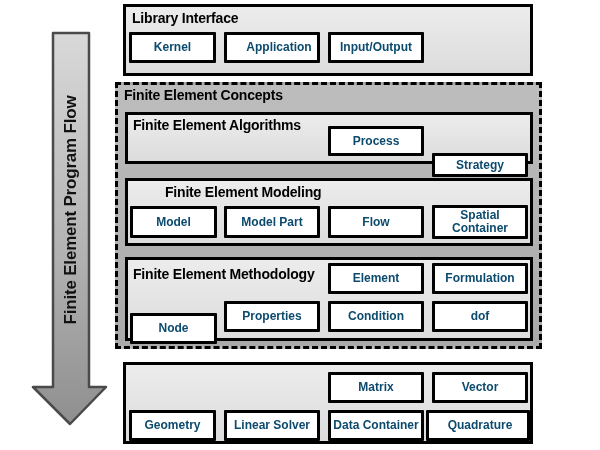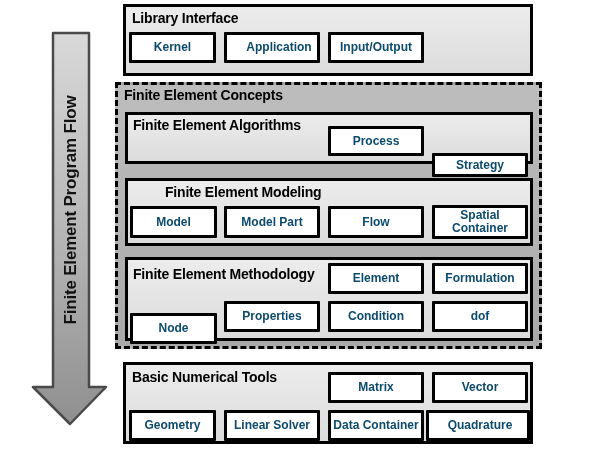--- a/index.html
+++ b/index.html
@@ -83,21 +83,20 @@
       <div class="btn" style="left:200px; top:3px; width:96px; height:31px;">Element</div>
       <div class="btn" style="left:304px; top:3px; width:96px; height:31px;">Formulation</div>
       <div class="btn" style="left:2px; top:41px; width:87px; height:31px;margin-top:12px;">Node</div>
       <div class="btn" style="left:96px; top:41px; width:96px; height:31px;">Properties</div>
       <div class="btn" style="left:200px; top:41px; width:96px; height:31px;">Condition</div>
       <div class="btn" style="left:304px; top:41px; width:96px; height:31px;">dof</div>
     </div>
   </div>
 
   <div class="box" style="left:123px; top:362px; width:410px; height:82px;">
-    <div class="section-title" style="left:6px; top:4px;">Basic Numerical Tools</div>
     <div class="btn" style="left:202px; top:7px; width:96px; height:31px;">Matrix</div>
     <div class="btn" style="left:306px; top:7px; width:96px; height:31px;">Vector</div>
     <div class="btn" style="left:3px; top:45px; width:87px; height:31px;">Geometry</div>
     <div class="btn" style="left:98px; top:45px; width:96px; height:31px;">Linear Solver</div>
     <div class="btn" style="left:202px; top:45px; width:96px; height:31px;">Data Container</div>
     <div class="btn" style="left:300px; top:45px; width:104px; height:31px;padding-left:6px;">Quadrature</div>
   </div>
 
 </div>
 

